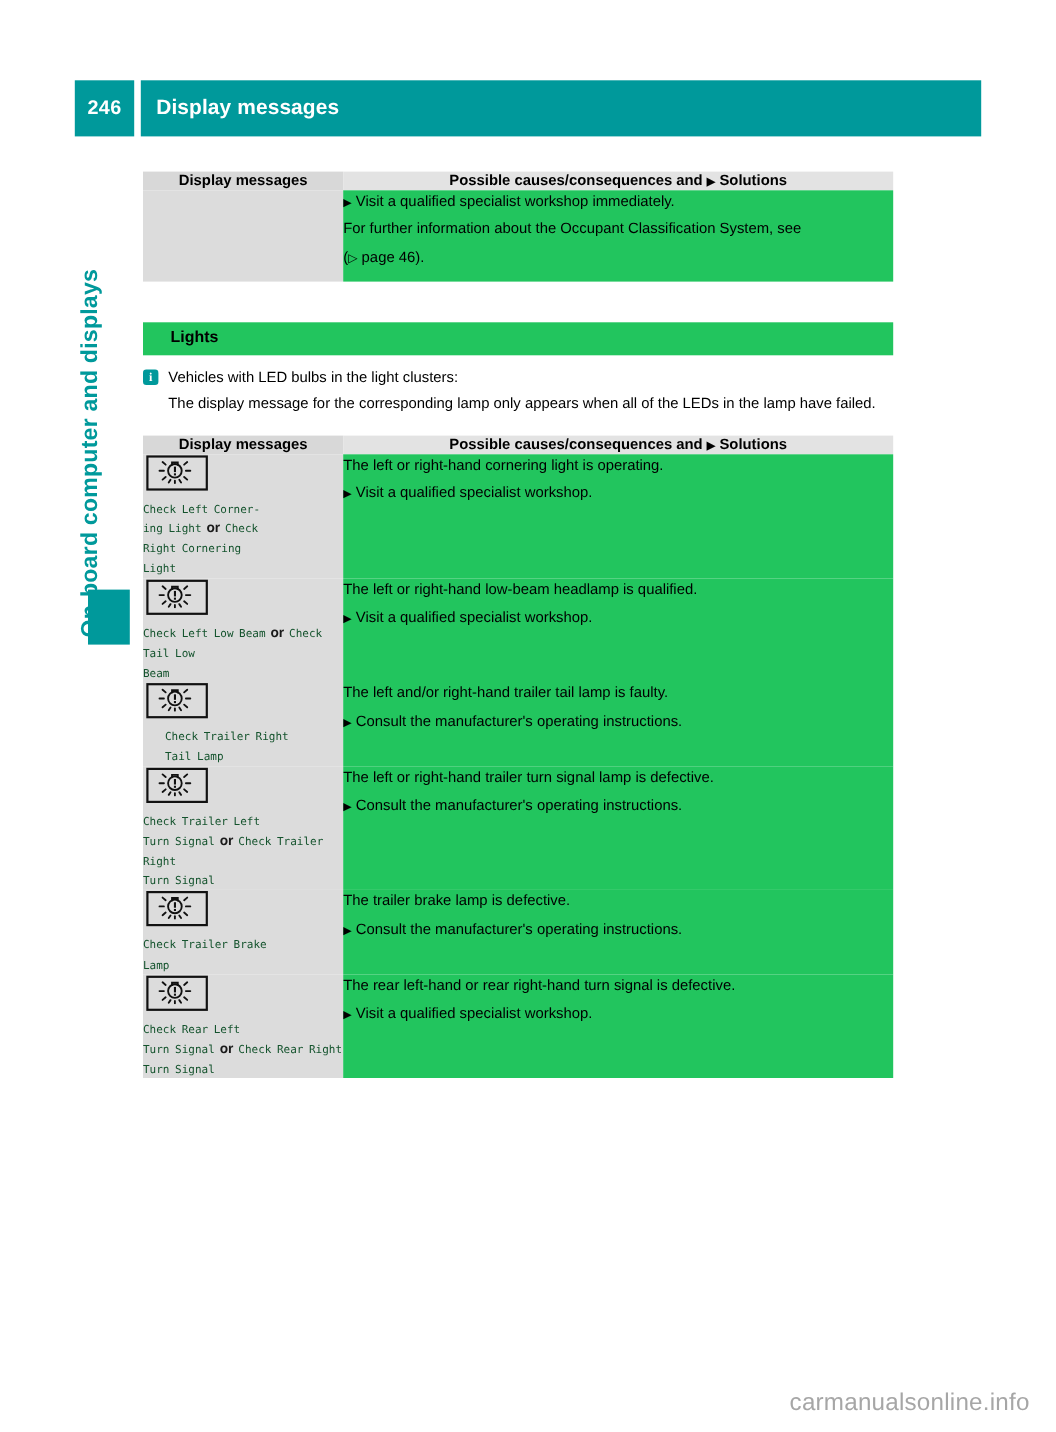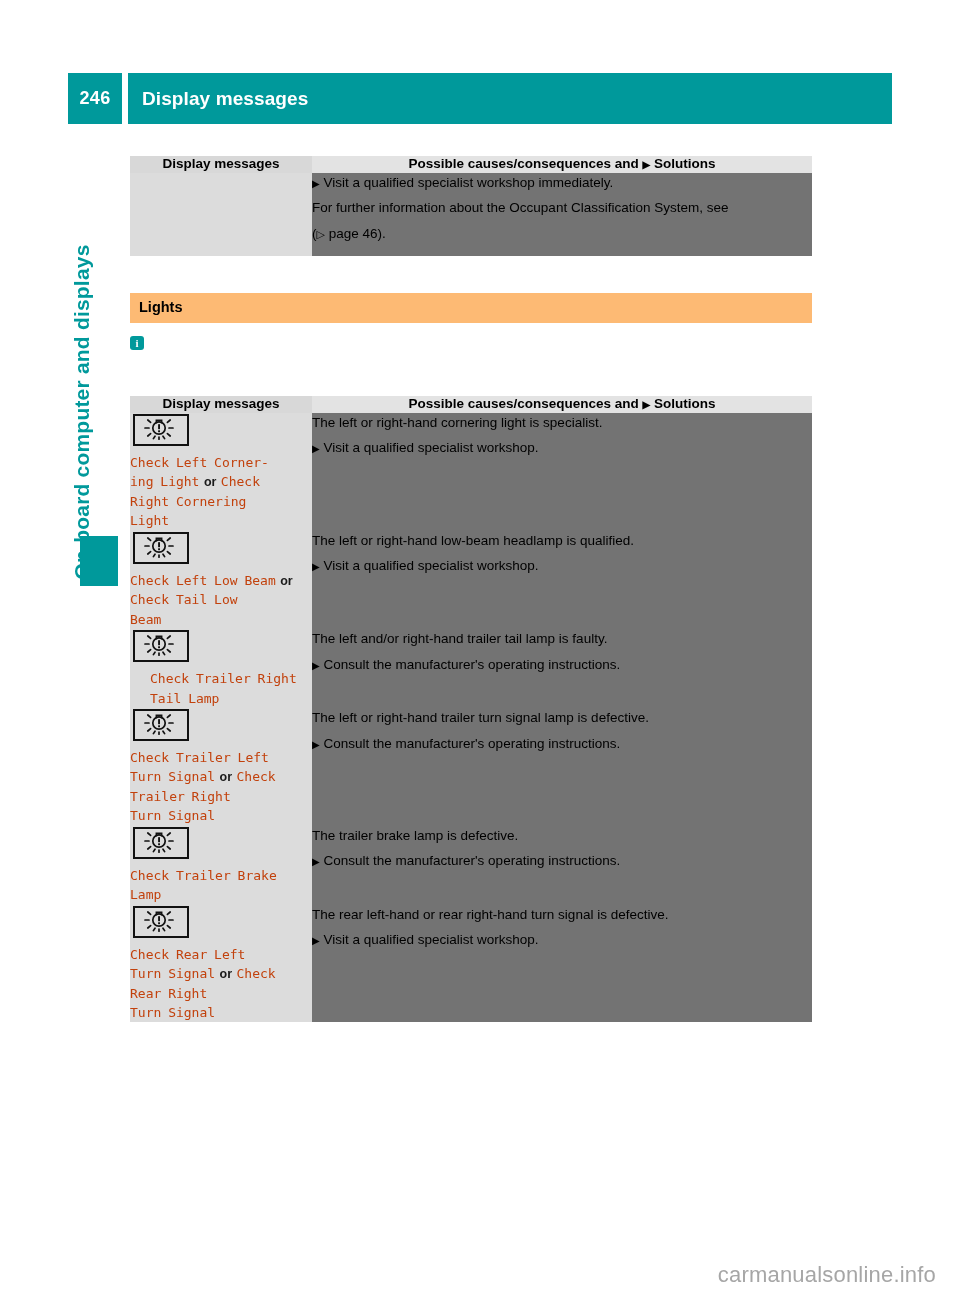--- a/index.html
+++ b/index.html
@@ -110,21 +110,21 @@
     padding: 9px 10px 9px 9px;
     line-height: 1.25;
   }
   .th-right { background: #e3e3e3; }
 
   .td-left {
     background: #dcdcdc;
     padding: 9px 10px 12px 9px;
   }
   .td-right {
-    background: #737373;
+    background: #22c55e;
     padding: 9px 14px 12px 12px;
   }
   .rowsep-l { border-top: 2px solid #ffffff; }
   .rowsep-r { border-top: 2px solid #ffffff; }
 
   .body-text {
     font-size: 13.5px;
     line-height: 1.45;
     margin: 0 0 6px 0;
   }
@@ -135,23 +135,23 @@
     line-height: 1.45;
     margin: 0 0 6px 0;
     padding-left: 14px;
     text-indent: -14px;
   }
   .tri { font-size: 10px; }
   .tri-hollow { font-size: 11px; }
 
   
   .dm {
-    color: #c2410c;
+    color: #14532d;
     font-family: "DejaVu Sans Mono", monospace;
-    font-size: 13px;
+    font-size: 10px;
     line-height: 1.42;
     word-spacing: -1px;
   }
   .dm-or {
     color: #1a1a1a;
     font-family: "Liberation Sans", sans-serif;
     font-size: 12.5px;
     font-weight: bold;
   }
 
@@ -162,24 +162,24 @@
     height: 28px;
     border: 2px solid #111111;
     background: #dcdcdc;
     margin: 1px 0 7px 3px;
     position: relative;
   }
   .lamp-icon svg { display: block; }
 
   
   .section-bar {
-    background: #fdba74;
+    background: #22c55e;
     font-size: 14.5px;
     font-weight: bold;
-    padding: 6px 9px 7px 9px;
+    padding: 6px 9px 7px 25px;
     line-height: 1.2;
   }
   .note-block {
     padding: 10px 2px 0 0;
   }
   .note-line1 {
     font-size: 13.5px;
     line-height: 1.45;
     display: flex;
     align-items: flex-start;
@@ -265,21 +265,23 @@
         </tr>
       </tbody>
     </table>
   </div>
 
   <div class="blk-lights">
     <div class="section-bar">Lights</div>
     <div class="note-block">
       <div class="note-line1">
         <span class="info-icon">i</span>
+        <span>Vehicles with LED bulbs in the light clusters:</span>
       </div>
+      <div class="note-line2">The display message for the corresponding lamp only appears when all of the LEDs in the lamp have failed.</div>
     </div>
   </div>
 
   <div class="blk-tbl2">
     <table class="tbl">
       <colgroup>
           <col class="c1">
           <col class="c2">
         </colgroup>
       <tbody id="lights-tbody">
@@ -313,21 +315,21 @@
                     <rect x="23.1" y="14.3" width="1.9" height="1.9"></rect>
                   </g>
                 </svg>
               </span>
               <div style="white-space: pre-wrap;"><span class="dm">Check Left Corner-
 ing Light</span> <span class="dm-or">or</span> <span class="dm">Check
 Right Cornering
 Light</span></div>
             </td>
             <td class="td-right rowsep-r">
-              <p class="body-text">The left or right-hand cornering light is specialist.</p>
+              <p class="body-text">The left or right-hand cornering light is operating.</p>
               <p class="bullet-line"><span class="tri">▶</span><span> Visit a qualified specialist workshop.</span></p>
             </td>
           </tr>
           <tr>
             <td class="td-left rowsep-l">
               <span class="lamp-icon">
                 <svg width="48" height="24" viewBox="0 0 48 24" aria-hidden="true">
                   <g stroke="#111" stroke-width="1.7" stroke-linecap="round" fill="none">
                     <circle cx="24" cy="12" r="6.2"></circle>
                     <path d="M21.4 6.6 L21.4 4.4 L26.6 4.4 L26.6 6.6"></path>

